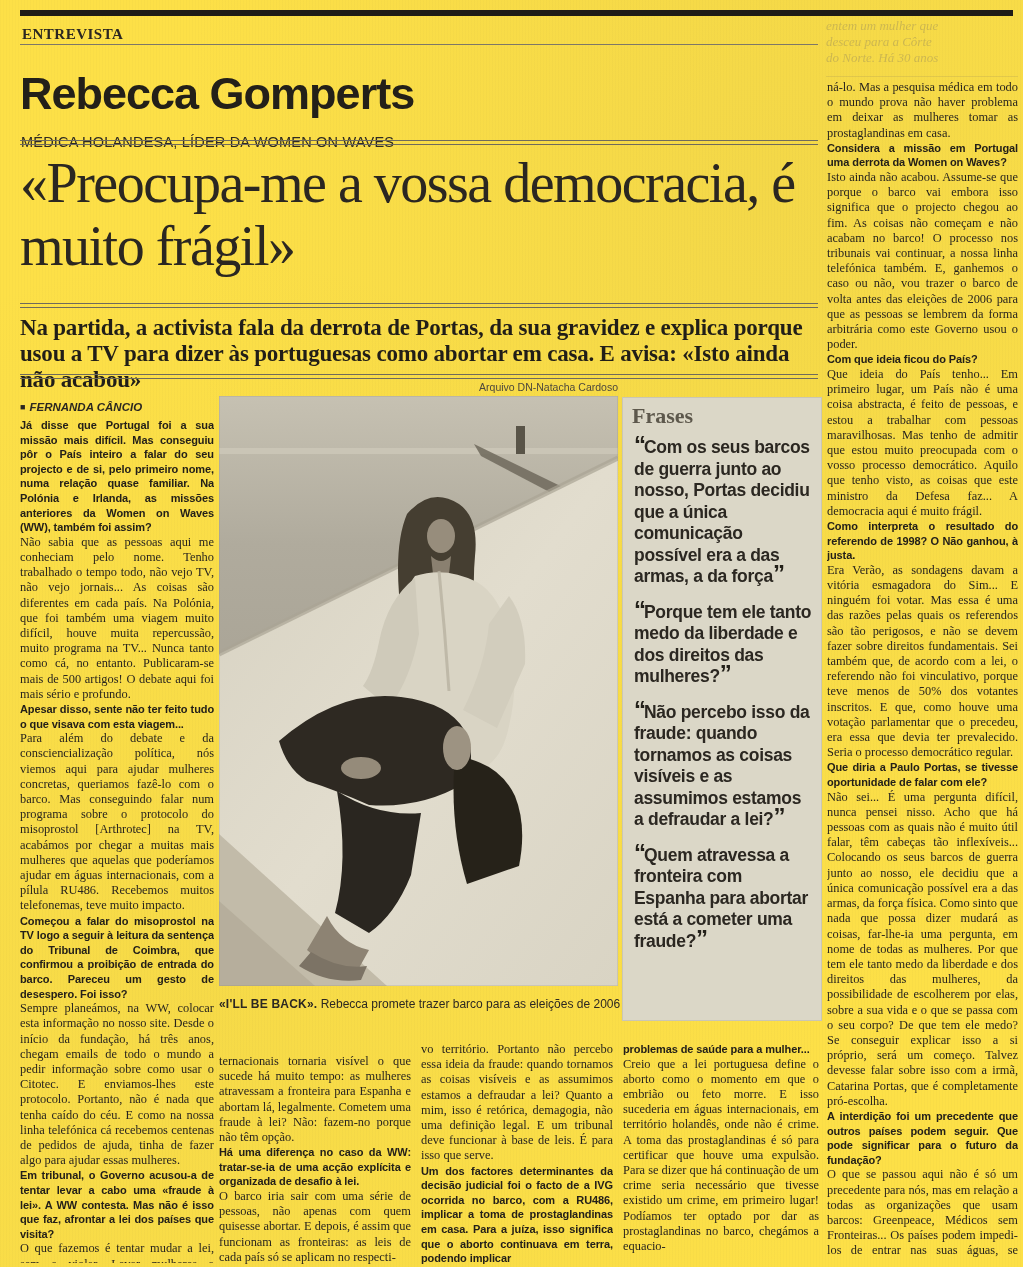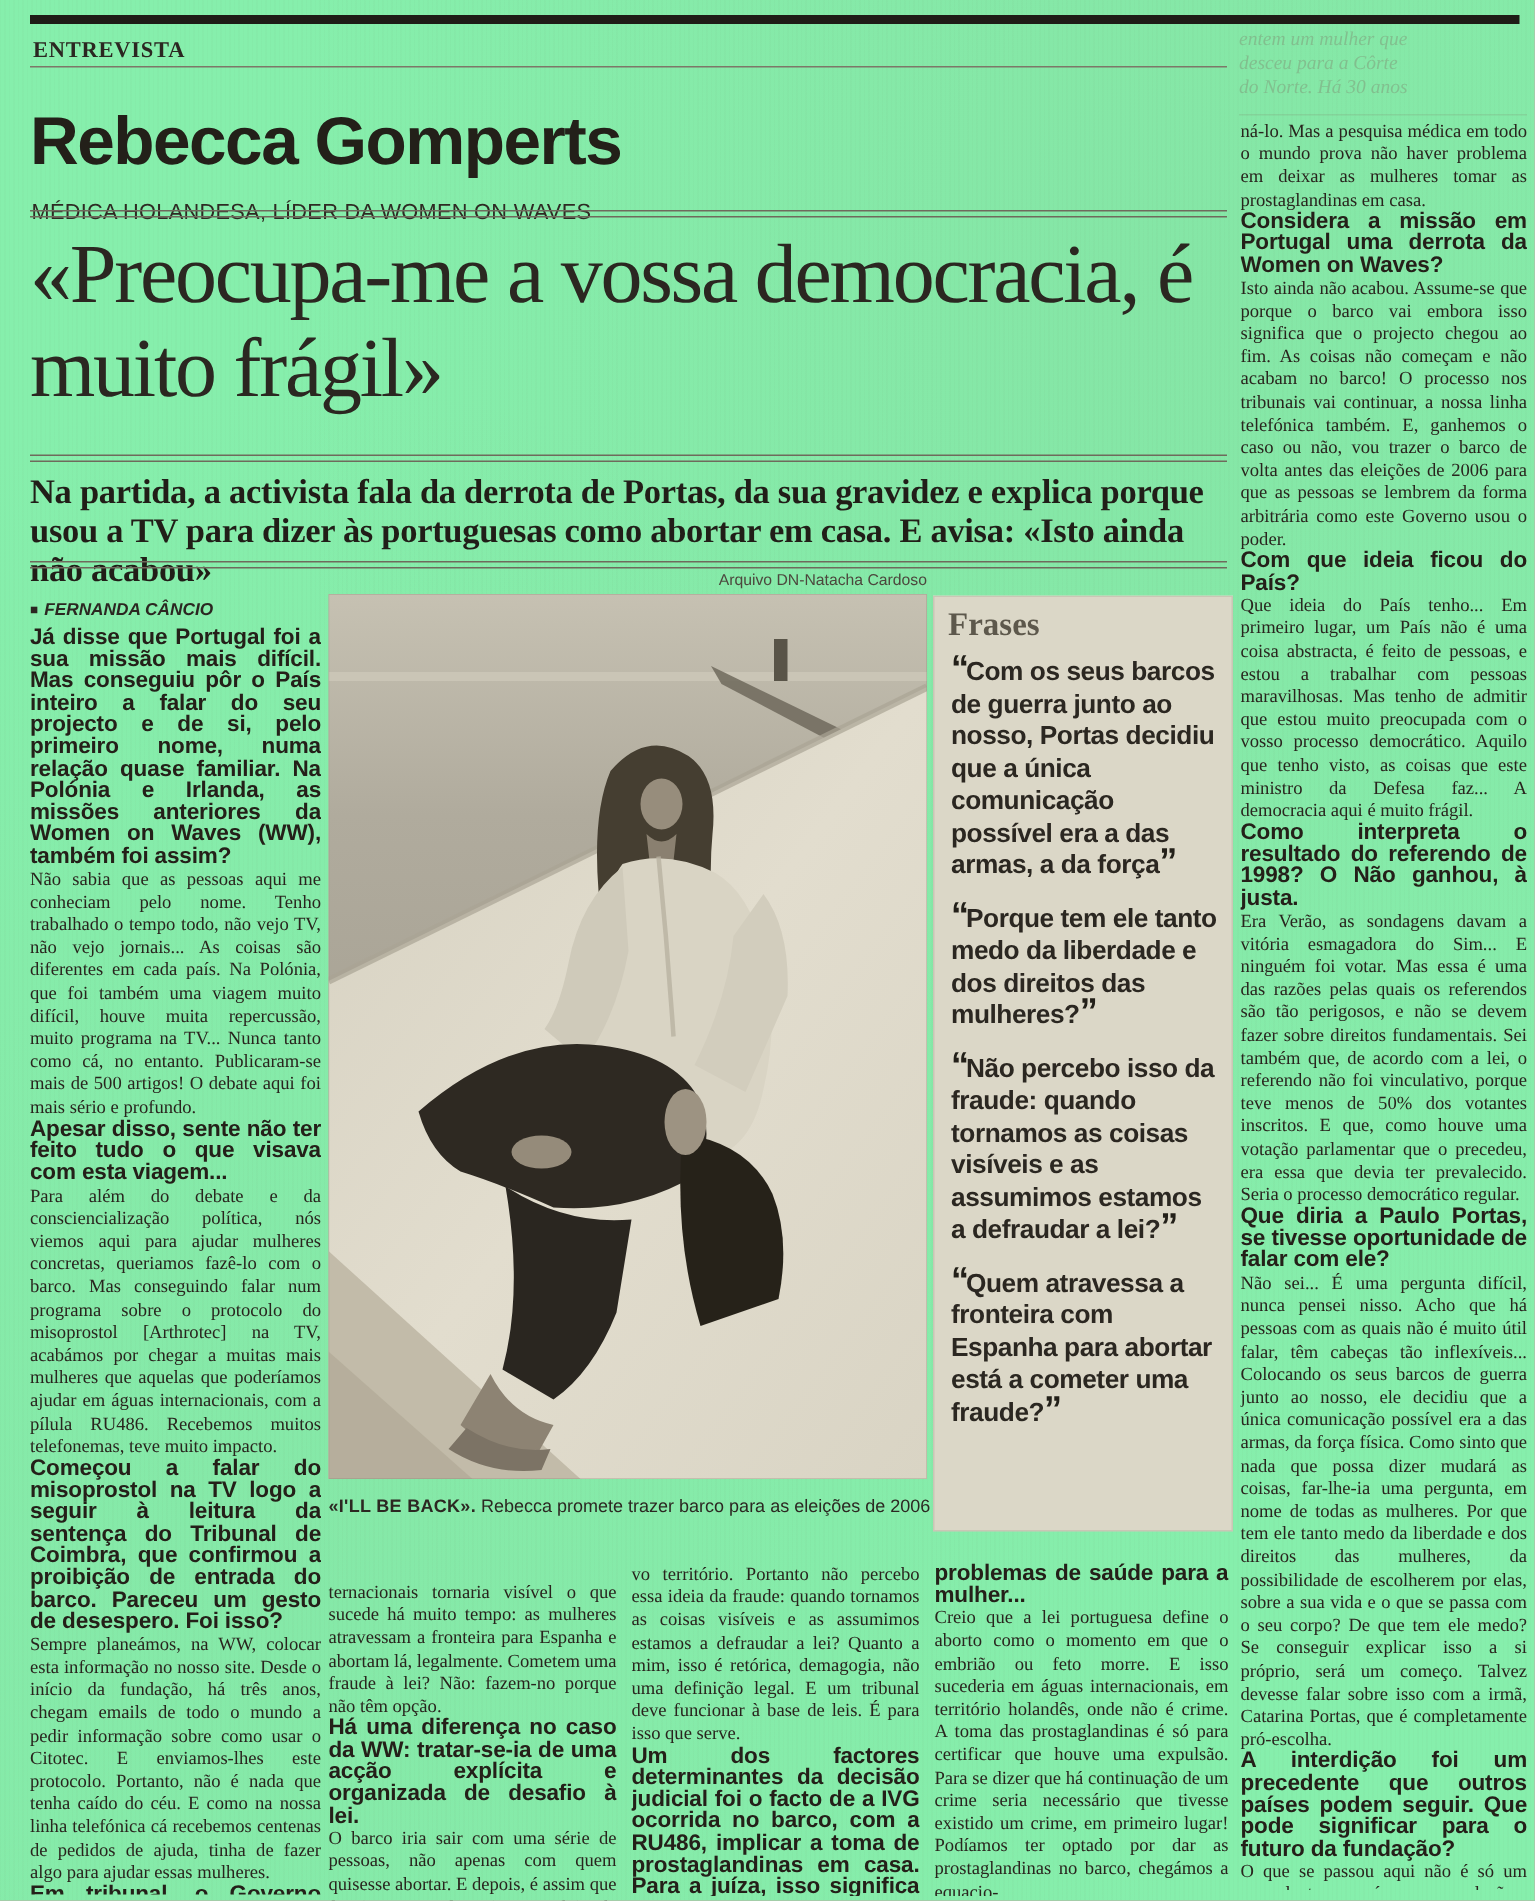--- a/index.html
+++ b/index.html
@@ -1,16 +1,16 @@
 <!DOCTYPE html>
 <html><head>
 <meta charset="utf-8">
 <style>
   html,body{margin:0;padding:0;background:#b9b4a6;}
-  .page{position:relative;width:1023px;height:1267px;background:#86efac;overflow:hidden;
+  .page{position:relative;width:1023px;height:1267px;background:#fde047;overflow:hidden;
         font-family:"Liberation Serif",serif;color:#29251e;}
   .page::before{content:"";position:absolute;inset:0;pointer-events:none;
     background:
       radial-gradient(ellipse at 75% 15%, rgba(120,108,82,.07), transparent 55%),
       radial-gradient(ellipse at 20% 80%, rgba(120,108,82,.05), transparent 55%),
       repeating-linear-gradient(90deg, rgba(95,85,60,.025) 0 1px, transparent 1px 3px);}
   .abs{position:absolute;}
 
   
   .topbar{left:20px;top:10px;width:993px;height:6px;background:#1f1c17;}
@@ -33,21 +33,21 @@
   
   .ghost{left:826px;top:18px;width:192px;height:58px;opacity:.33;color:#7b7260;
     font-style:italic;font-size:13px;line-height:16px;filter:blur(.4px);
     border-bottom:1px solid rgba(120,110,90,.5);}
   .ghost div{white-space:nowrap;overflow:hidden;}
 
   
   .col{text-align:justify;}
   .para{margin:0;font-size:12.4px;line-height:15.2px;}
   .para.q{font-family:"Liberation Sans",sans-serif;font-weight:bold;
-    font-size:15px;line-height:14.6px;letter-spacing:-.1px;color:#242019;}
+    font-size:11px;line-height:14.6px;letter-spacing:-.1px;color:#242019;}
   .para.a{font-family:Liberation Serif, serif;color:#29251e;}
   .col1{left:20px;top:418px;width:194px;height:845px;overflow:hidden;}
   .colr{left:827px;top:80px;width:191px;height:1180px;overflow:hidden;}
   .colb{top:1042px;width:192px;height:222px;overflow:hidden;}
   .col2{left:219px;margin-top:12px;} .col3{left:421px;} .col4{left:623px;width:196px;}
 
   
   .credit{left:398px;top:381px;width:220px;text-align:right;
     font-family:"Liberation Sans",sans-serif;font-size:10.5px;color:#4c473d;}
   .photo{left:219px;top:396px;width:399px;height:590px;background:#bdb7a8;overflow:hidden;

